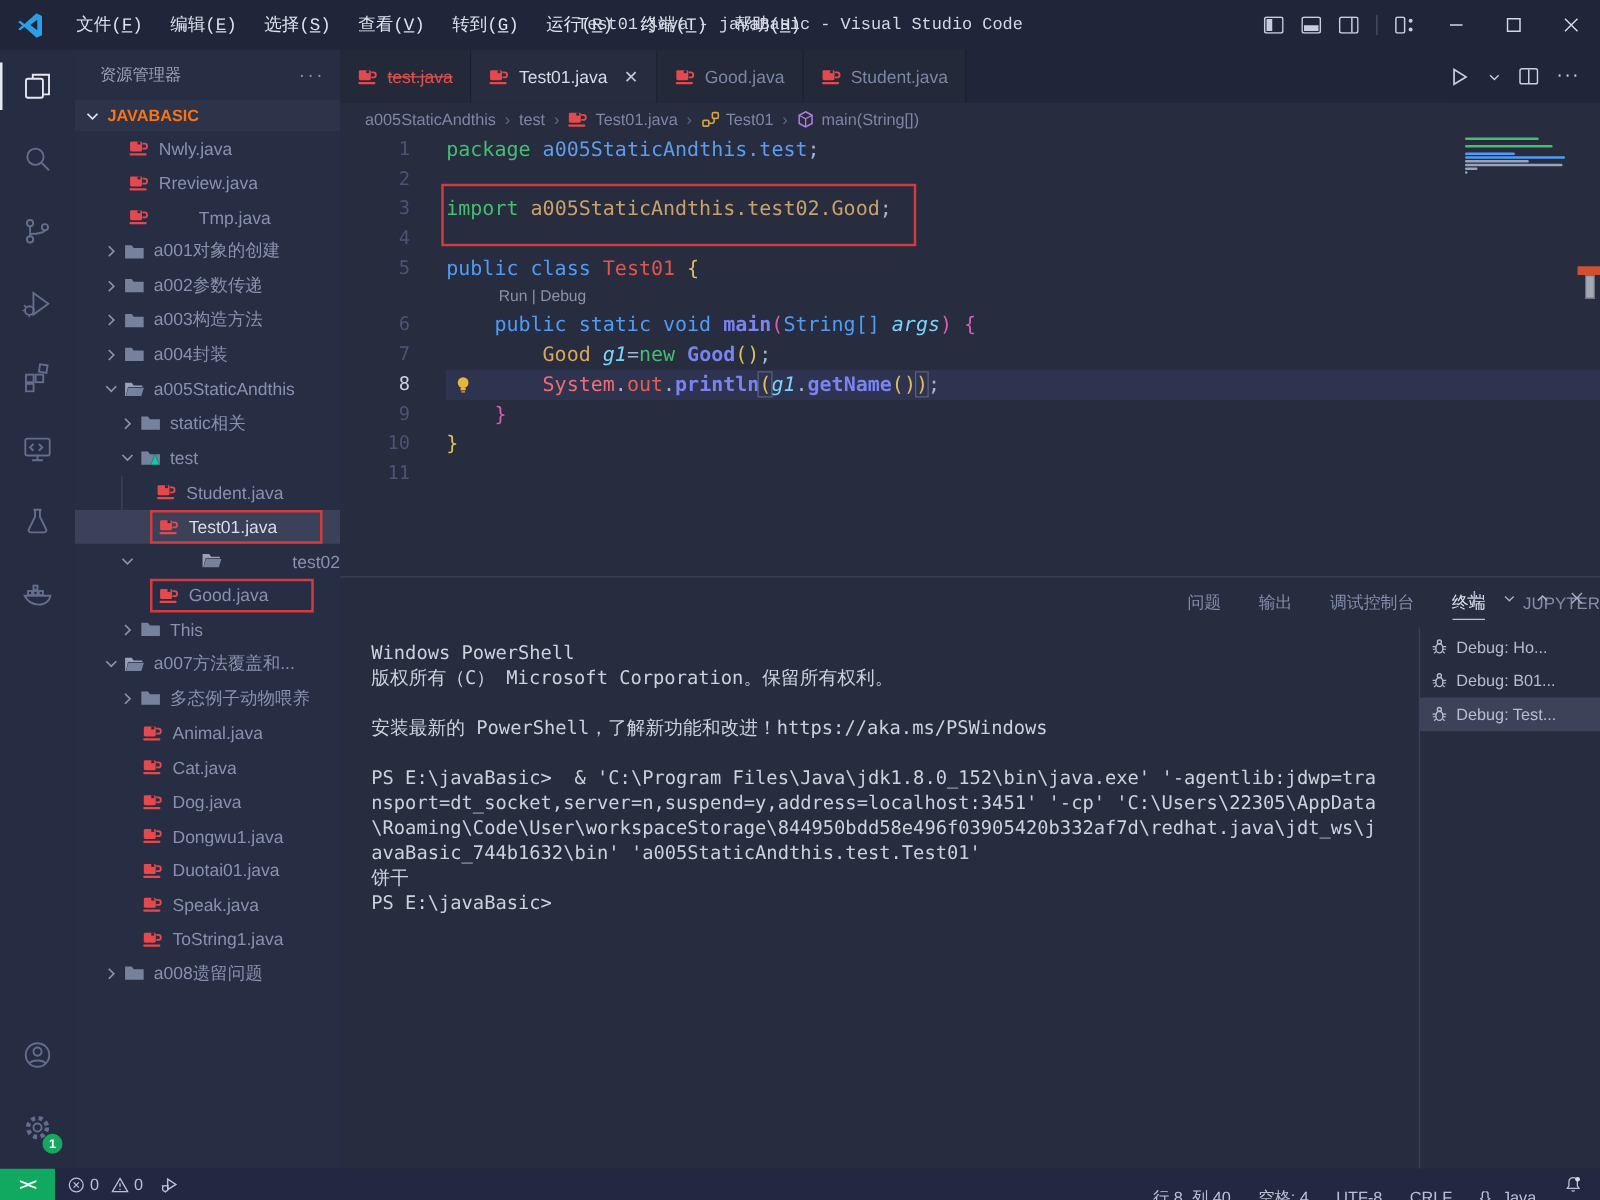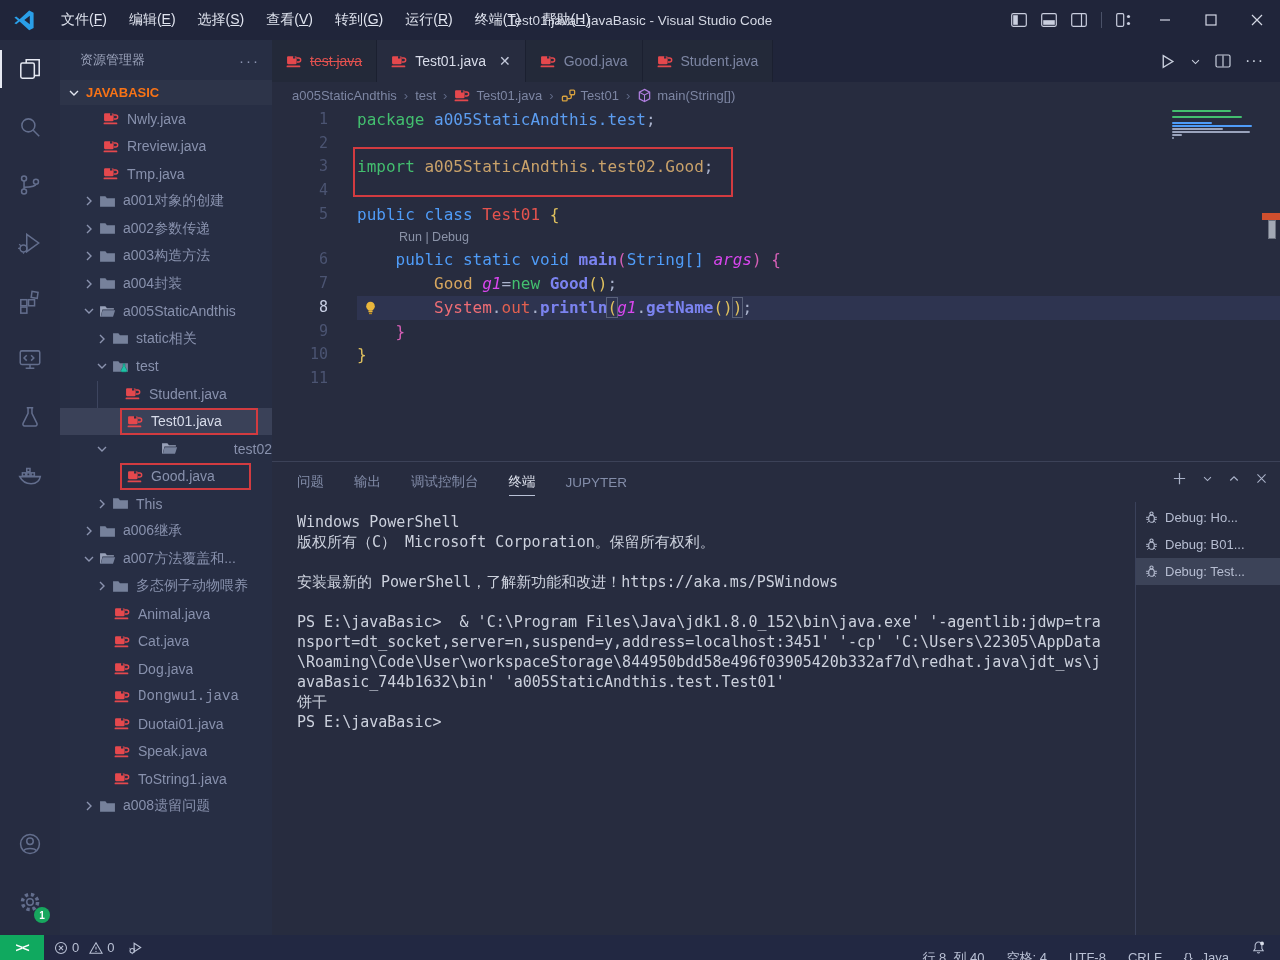--- a/index.html
+++ b/index.html
@@ -2,21 +2,21 @@
 <html><head>
 <meta charset="utf-8">
 <style>
   * { box-sizing: border-box; margin: 0; padding: 0; }
   html,body { width:1280px; height:960px; overflow:hidden; background:#20253a;
     font-family:"Liberation Sans", sans-serif; }
   .window { position:relative; width:1280px; height:960px; background:#272c3f; }
 
   
   .titlebar { position:absolute; top:0; left:0; width:1280px; height:40px; background:#20253a;
-    display:flex; align-items:center; color:#dfe3ee; font-size:14px; z-index:30; }
+    display:flex; align-items:center; color:#dfe3ee; font-size:14px; z-index:30;font-family:Liberation Mono, monospace; }
   .vscode-logo { width:24px; height:24px; margin:0 14px 0 12px; flex:none; }
   .menu-item { padding:4px 11px; cursor:default; }
   .menu-item u { text-decoration:underline; }
   .win-title { position:absolute; left:50%; transform:translateX(-50%); color:#d4d8e4; font-size:13.5px; white-space:nowrap; }
   .tb-right { position:absolute; right:0; top:0; height:40px; display:flex; align-items:center; }
   .layout-icons { display:flex; align-items:center; gap:14px; margin-right:10px; color:#c9cede; }
   .layout-sep { width:1px; height:16px; background:#4a5168; }
   .win-btn { width:46px; height:40px; display:flex; align-items:center; justify-content:center; color:#d4d8e4; }
 
   
@@ -69,35 +69,35 @@
 
   
   .editor { position:relative; height:353px; flex:none; overflow:hidden; font-family:"DejaVu Sans Mono", monospace; }
   .code-line { display:flex; height:23.7px; line-height:23.7px; font-size:16px; }
   .code-line .ln { width:85px; padding-right:29px; text-align:right; color:#4b5472; font-size:15px; flex:none; }
   .code-line .ln.cur { color:#c8cfe4; }
   .code-line .lc { flex:1; white-space:pre; color:#aab3cc; position:relative; }
   .code-line .lc.hl { background:#2e3450; }
   .lens { height:22px; line-height:22px; padding-left:127px; color:#8b93a8; font-size:12.5px; font-family:"Liberation Sans",sans-serif; }
   .tk-kwg{color:#43bf6f} .tk-kwb{color:#4f9cf8} .tk-ns{color:#5c9df0} .tk-gold{color:#c9a26a}
-  .tk-cls{color:#e5534e} .tk-fn{color:#7b83f0;font-weight:bold} .tk-arg{color:#d946ef;font-style:italic}
+  .tk-cls{color:#e5534e} .tk-fn{color:#7b83f0;font-weight:bold} .tk-arg{color:#7dd3fc;font-style:italic}
   .tk-type{color:#d7a75f} .tk-coral{color:#ee6d75} .tk-orange{color:#e2604f} .tk-plain{color:#aab3cc}
   .tk-bry{color:#dfc05e} .tk-brm{color:#d45fb5} .tk-brb{color:#4f9cf8}
   .tk-boxed{outline:1px solid #596179;}
   .bulb { position:absolute; left:6px; top:4px; }
   .import-box { position:absolute; left:81px; top:39px; width:380px; height:50px; border:2px solid #d23b40; pointer-events:none; }
   .minimap { position:absolute; right:24px; top:2px; width:84px; }
   .minimap .mmline { height:2px; margin-bottom:1px; border-radius:1px; }
   .cursor-marker { position:absolute; left:990px; top:105px; width:20px; height:31px; }
   .cursor-marker .bar { position:absolute; left:0; top:0; width:20px; height:7px; background:#cf4f2e; }
   .cursor-marker .stem { position:absolute; left:6px; top:7px; width:8px; height:19px; background:#a2a8b4; border:1px solid #6c7280; }
 
   
   .panel { flex:1; border-top:1px solid #3c4258; position:relative; display:flex; flex-direction:column; min-height:0; }
-  .panel-tabs { height:40px; display:flex; align-items:center; gap:30px; padding-left:25px; font-size:13.5px; color:#838da9; flex:none; }
+  .panel-tabs { height:40px; display:flex; align-items:center; gap:30px; padding-left:25px; font-size:13.5px; color:#838da9; flex:none;justify-content:flex-end; }
   .panel-tab { height:40px; display:flex; align-items:center; position:relative; }
   .panel-tab.active { color:#dde1ec; }
   .panel-tab.active::after { content:""; position:absolute; left:50%; transform:translateX(-50%); bottom:6px; width:26px; height:1.5px; background:#b9c1d6; }
   .panel-actions { position:absolute; right:12px; top:9px; display:flex; gap:15px; color:#aab2c8; align-items:center; }
   .panel-body { flex:1; display:flex; min-height:0; }
   .terminal { flex:1; padding:10px 0 0 25px; font-family:"DejaVu Sans Mono", monospace; font-size:15px; line-height:20px; color:#ccd1dd; white-space:pre; overflow:hidden; }
   .sessions { width:145px; flex:none; border-left:1px solid #3a415a; padding-top:2px; }
   .session { height:27px; display:flex; align-items:center; gap:6px; padding-left:8px; color:#b6bdd1; font-size:13px; white-space:nowrap; }
   .session.selected { background:#3c4358; }
 
@@ -285,21 +285,21 @@
             <span class="ticon">
               <svg width="17" height="17" viewBox="0 0 16 16">
                 <rect x="1" y="3" width="9" height="7.5" rx="1" fill="#e5484d"></rect>
                 <rect x="6.6" y="3" width="2.2" height="2.2" fill="#272e44"></rect>
                 <path d="M10.3 4.6h1.6a1.9 1.9 0 0 1 0 3.8h-1.6" fill="none" stroke="#e5484d" stroke-width="1.4"></path>
                 <rect x="0.5" y="11.8" width="13" height="1.7" rx="0.8" fill="#e5484d"></rect>
               </svg>
             </span>
             <span class="tlabel">Rreview.java</span>
           </div>
-          <div class="tree-row" style="padding-left: 41px;">
+          <div class="tree-row" style="padding-left: 41px; gap: 32px;">
             <span class="ticon">
               <svg width="17" height="17" viewBox="0 0 16 16">
                 <rect x="1" y="3" width="9" height="7.5" rx="1" fill="#e5484d"></rect>
                 <rect x="6.6" y="3" width="2.2" height="2.2" fill="#272e44"></rect>
                 <path d="M10.3 4.6h1.6a1.9 1.9 0 0 1 0 3.8h-1.6" fill="none" stroke="#e5484d" stroke-width="1.4"></path>
                 <rect x="0.5" y="11.8" width="13" height="1.7" rx="0.8" fill="#e5484d"></rect>
               </svg>
             </span>
             <span class="tlabel">Tmp.java</span>
           </div>
@@ -456,33 +456,20 @@
             <span class="ticon">
               <svg width="17" height="17" viewBox="0 0 16 16">
                 <path d="M1 3h5l1.5 2H15v8H1z" fill="#76819b"></path>
               </svg>
             </span>
             <span class="tlabel">This</span>
           </div>
           <div class="tree-row" style="padding-left: 21px;">
             <span class="chev">
               <svg width="16" height="16" viewBox="0 0 16 16">
-                <path d="M6 4l4 4-4 4" fill="none" stroke="#8b93af" stroke-width="1.4"></path>
-              </svg>
-            </span>
-            <span class="ticon">
-              <svg width="17" height="17" viewBox="0 0 16 16">
-                <path d="M1 3h5l1.5 2H15v8H1z" fill="#76819b"></path>
-              </svg>
-            </span>
-            <span class="tlabel">a006继承</span>
-          </div>
-          <div class="tree-row" style="padding-left: 21px;">
-            <span class="chev">
-              <svg width="16" height="16" viewBox="0 0 16 16">
                 <path d="M4 6l4 4 4-4" fill="none" stroke="#8b93af" stroke-width="1.4"></path>
               </svg>
             </span>
             <span class="ticon">
               <svg width="17" height="17" viewBox="0 0 16 16">
                 <path d="M1 3h5l1.5 2H14v1.2H3.2L1.6 13H1z" fill="#98a1b8"></path>
                 <path d="M3.4 6.8H15.2L13.2 13H1.8z" fill="#76819b"></path>
               </svg>
             </span>
             <span class="tlabel">a007方法覆盖和...</span>
@@ -526,21 +513,21 @@
             <span class="ticon">
               <svg width="17" height="17" viewBox="0 0 16 16">
                 <rect x="1" y="3" width="9" height="7.5" rx="1" fill="#e5484d"></rect>
                 <rect x="6.6" y="3" width="2.2" height="2.2" fill="#272e44"></rect>
                 <path d="M10.3 4.6h1.6a1.9 1.9 0 0 1 0 3.8h-1.6" fill="none" stroke="#e5484d" stroke-width="1.4"></path>
                 <rect x="0.5" y="11.8" width="13" height="1.7" rx="0.8" fill="#e5484d"></rect>
               </svg>
             </span>
             <span class="tlabel">Dog.java</span>
           </div>
-          <div class="tree-row" style="padding-left: 52px; font-family: Liberation Mono, monospace;">
+          <div class="tree-row" style="padding-left: 52px;">
             <span class="ticon">
               <svg width="17" height="17" viewBox="0 0 16 16">
                 <rect x="1" y="3" width="9" height="7.5" rx="1" fill="#e5484d"></rect>
                 <rect x="6.6" y="3" width="2.2" height="2.2" fill="#272e44"></rect>
                 <path d="M10.3 4.6h1.6a1.9 1.9 0 0 1 0 3.8h-1.6" fill="none" stroke="#e5484d" stroke-width="1.4"></path>
                 <rect x="0.5" y="11.8" width="13" height="1.7" rx="0.8" fill="#e5484d"></rect>
               </svg>
             </span>
             <span class="tlabel">Dongwu1.java</span>
           </div>

